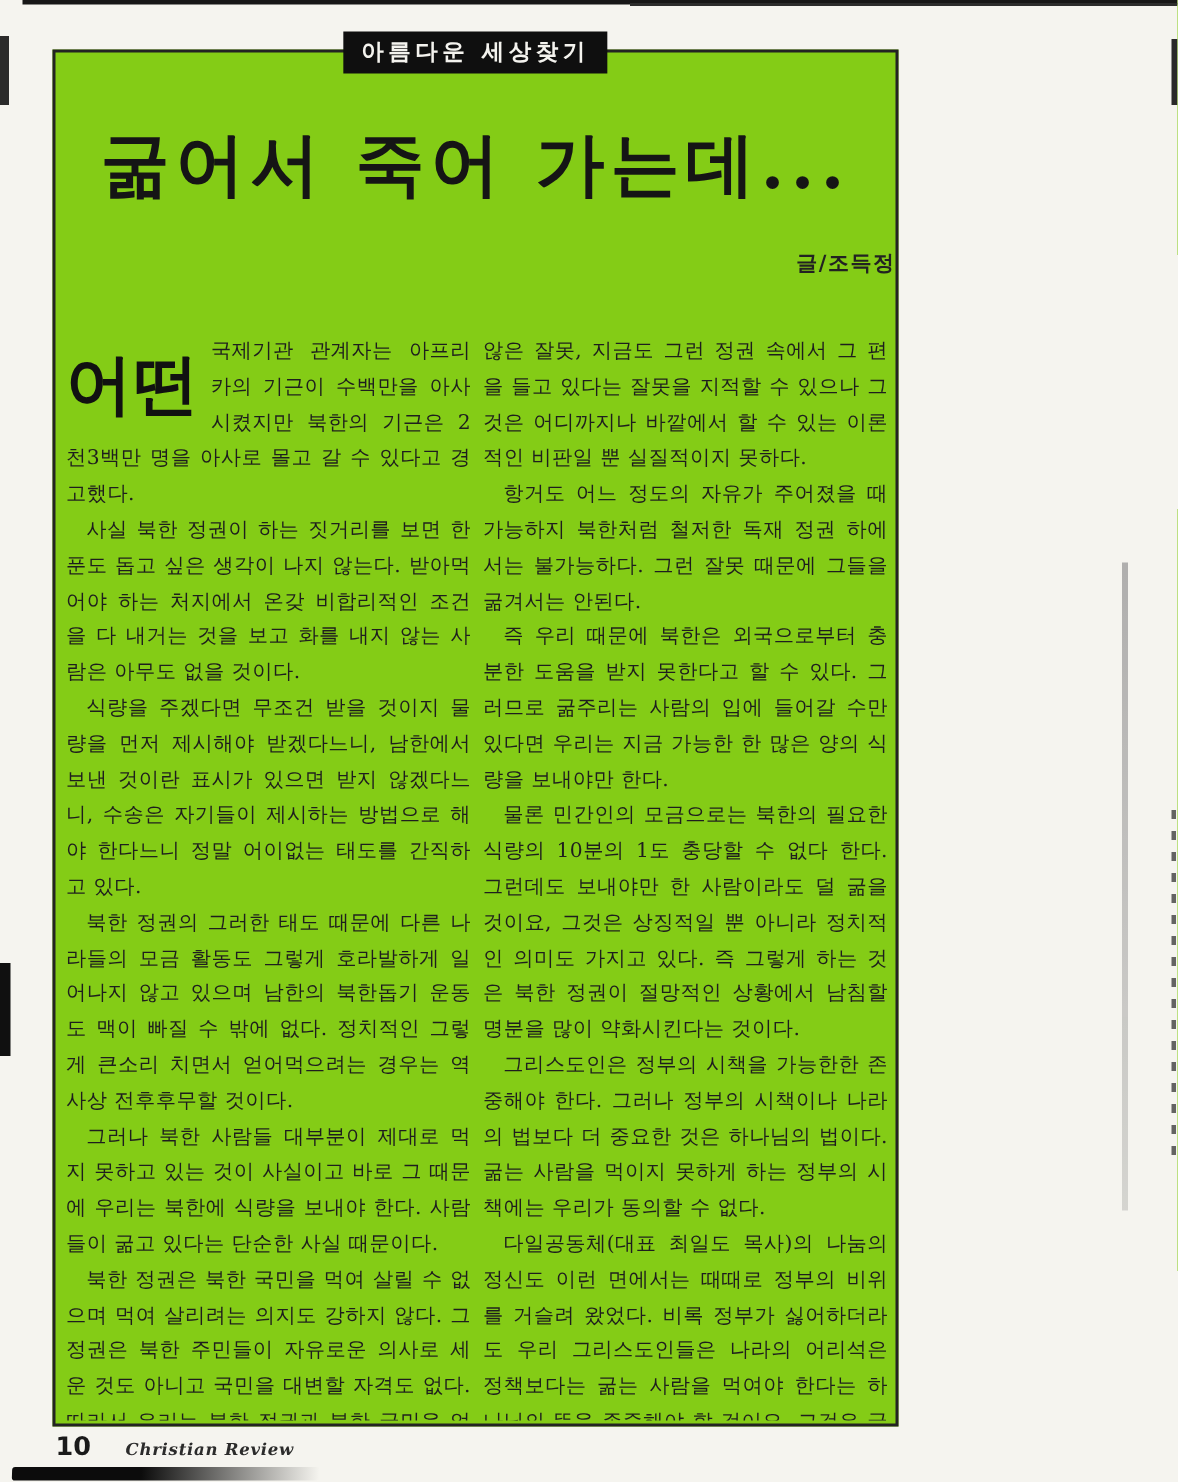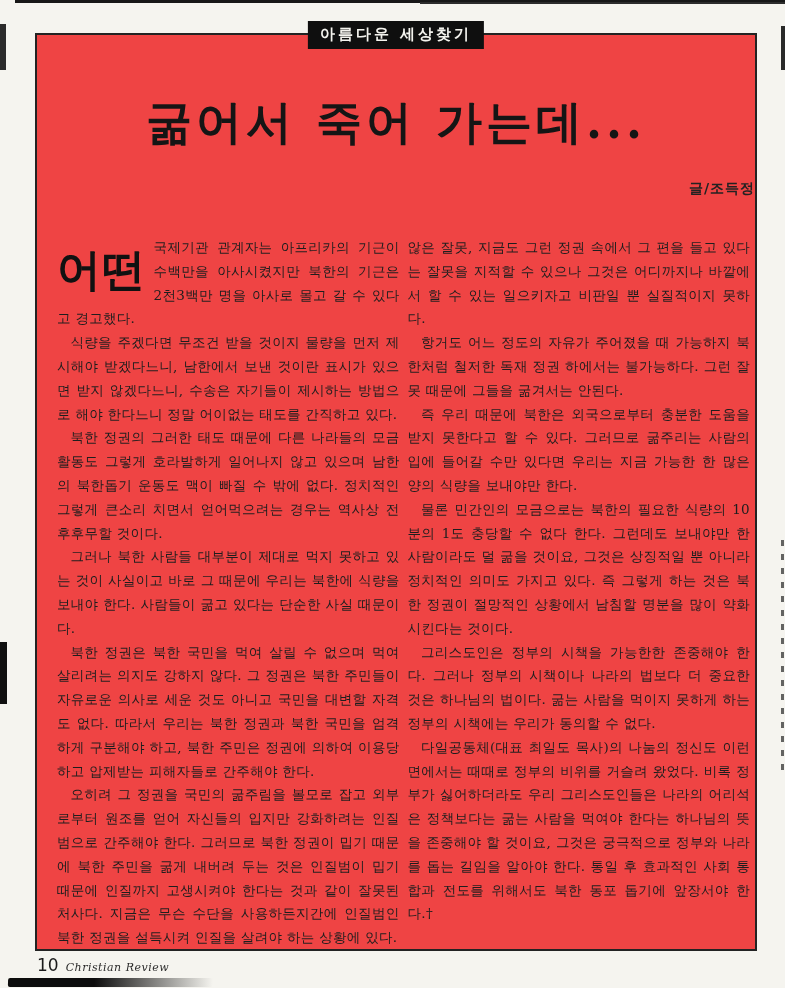--- a/index.html
+++ b/index.html
@@ -16,54 +16,54 @@
   .art-right-top{right:0;top:26px;width:4px;height:44px;background:#2a2a2a;}
   .art-left-bar{left:0;top:642px;width:7px;height:62px;background:#101010;}
   .art-gutter{left:748px;top:375px;width:4px;height:432px;
     background:linear-gradient(180deg,#8a8a8a,#c4c4c0);opacity:.65;filter:blur(.4px);}
   .art-right-dots{right:1px;top:540px;width:3px;height:235px;opacity:.8;
     background:repeating-linear-gradient(180deg,#3f3f3f 0 6px,transparent 6px 14px);}
   .art-bottom-bar{left:8px;bottom:1px;width:205px;height:9px;border-radius:2px;
     background:linear-gradient(90deg,#0c0c0c 0%,#0c0c0c 42%,rgba(12,12,12,0) 100%);
     transform:skewX(-2deg);}
   .frame{
-    position:absolute;left:35px;top:33px;width:722px;height:918px;
-    border:2px solid #232323;background:#ef4444;box-sizing:border-box;
+    position:absolute;left:35px;top:33px;width:564px;height:918px;
+    border:2px solid #232323;background:#84cc16;box-sizing:border-box;
   }
   .tag{
     position:absolute;top:-14px;left:50%;transform:translateX(-50%);
     background:#0f0f0f;color:#f4f3ee;font-size:15px;font-weight:bold;
     letter-spacing:3px;padding:4px 12px 5px;white-space:nowrap;
     font-family:"DejaVu Sans","Liberation Sans",sans-serif;
   }
   .title{
-    margin-top:59px;text-align:center;font-size:46px;font-weight:800;
+    margin-top:46px;text-align:center;font-size:46px;font-weight:800;
     letter-spacing:4px;line-height:56px;color:#151515;
   }
   .byline{
     margin-top:30px;text-align:right;font-size:14px;font-weight:bold;
     letter-spacing:1px;color:#222;
     font-family:"DejaVu Sans","Liberation Sans",sans-serif;
   }
   .columns{
-    display:flex;gap:8px;margin-top:38px;padding:0 5px 0 20px;
+    display:flex;gap:8px;margin-top:38px;padding:0 5px 0 7px;
     height:724px;overflow:hidden;
   }
   .col{flex:1;min-width:0;}
   .col p{
     margin:0;font-size:13.5px;line-height:23.8px;text-align:justify;
     letter-spacing:.3px;color:#1e1e1e;text-indent:1em;
   }
   .col p.first{text-indent:0;}
   .dropcap{
     float:left;font-size:44px;line-height:64px;font-weight:800;
     padding:2px 8px 0 0;color:#111;
   }
   .footer{
-    position:absolute;left:37px;top:955px;display:flex;align-items:baseline;gap:7px;
+    position:absolute;left:37px;top:955px;display:flex;align-items:baseline;gap:23px;font-weight:bold;
   }
   .pageno{font-size:17px;font-family:"DejaVu Sans","Liberation Sans",sans-serif;color:#1a1a1a;}
   .mag{font-size:11px;font-style:italic;color:#2b2b2b;letter-spacing:.5px;}
 </style>
 </head>
 <body>
 
 <div class="scan art-topline"></div>
 <div class="scan art-topline2"></div>
 <div class="scan art-left-top"></div>
@@ -78,30 +78,31 @@
   <div class="tag">아름다운 세상찾기</div>
 
   <div class="title">굶어서 죽어 가는데...</div>
 
   <div class="byline">글/조득정</div>
 
   <div class="columns">
 
     <div class="col">
       <p class="first"><span class="dropcap">어떤</span><span>국제기관 관계자는 아프리카의 기근이 수백만을 아사시켰지만 북한의 기근은 2천3백만 명을 아사로 몰고 갈 수 있다고 경고했다.</span></p>
+      <p>사실 북한 정권이 하는 짓거리를 보면 한 푼도 돕고 싶은 생각이 나지 않는다. 받아먹어야 하는 처지에서 온갖 비합리적인 조건을 다 내거는 것을 보고 화를 내지 않는 사람은 아무도 없을 것이다.</p>
       <p>식량을 주겠다면 무조건 받을 것이지 물량을 먼저 제시해야 받겠다느니, 남한에서 보낸 것이란 표시가 있으면 받지 않겠다느니, 수송은 자기들이 제시하는 방법으로 해야 한다느니 정말 어이없는 태도를 간직하고 있다.</p>
       <p>북한 정권의 그러한 태도 때문에 다른 나라들의 모금 활동도 그렇게 호라발하게 일어나지 않고 있으며 남한의 북한돕기 운동도 맥이 빠질 수 밖에 없다. 정치적인 그렇게 큰소리 치면서 얻어먹으려는 경우는 역사상 전후후무할 것이다.</p>
       <p>그러나 북한 사람들 대부분이 제대로 먹지 못하고 있는 것이 사실이고 바로 그 때문에 우리는 북한에 식량을 보내야 한다. 사람들이 굶고 있다는 단순한 사실 때문이다.</p>
       <p>북한 정권은 북한 국민을 먹여 살릴 수 없으며 먹여 살리려는 의지도 강하지 않다. 그 정권은 북한 주민들이 자유로운 의사로 세운 것도 아니고 국민을 대변할 자격도 없다. 따라서 우리는 북한 정권과 북한 국민을 엄격하게 구분해야 하고, 북한 주민은 정권에 의하여 이용당하고 압제받는 피해자들로 간주해야 한다.</p>
       <p>오히려 그 정권을 국민의 굶주림을 볼모로 잡고 외부로부터 원조를 얻어 자신들의 입지만 강화하려는 인질범으로 간주해야 한다. 그러므로 북한 정권이 밉기 때문에 북한 주민을 굶게 내버려 두는 것은 인질범이 밉기 때문에 인질까지 고생시켜야 한다는 것과 같이 잘못된 처사다. 지금은 무슨 수단을 사용하든지간에 인질범인 북한 정권을 설득시켜 인질을 살려야 하는 상황에 있다.</p>
 
     </div>
 
     <div class="col">
-      <p class="first">않은 잘못, 지금도 그런 정권 속에서 그 편을 들고 있다는 잘못을 지적할 수 있으나 그것은 어디까지나 바깥에서 할 수 있는 일으키자고 비판일 뿐 실질적이지 못하다.</p>
+      <p class="first">않은 잘못, 지금도 그런 정권 속에서 그 편을 들고 있다는 잘못을 지적할 수 있으나 그것은 어디까지나 바깥에서 할 수 있는 이론적인 비판일 뿐 실질적이지 못하다.</p>
       <p>항거도 어느 정도의 자유가 주어졌을 때 가능하지 북한처럼 철저한 독재 정권 하에서는 불가능하다. 그런 잘못 때문에 그들을 굶겨서는 안된다.</p>
       <p>즉 우리 때문에 북한은 외국으로부터 충분한 도움을 받지 못한다고 할 수 있다. 그러므로 굶주리는 사람의 입에 들어갈 수만 있다면 우리는 지금 가능한 한 많은 양의 식량을 보내야만 한다.</p>
       <p>물론 민간인의 모금으로는 북한의 필요한 식량의 10분의 1도 충당할 수 없다 한다. 그런데도 보내야만 한 사람이라도 덜 굶을 것이요, 그것은 상징적일 뿐 아니라 정치적인 의미도 가지고 있다. 즉 그렇게 하는 것은 북한 정권이 절망적인 상황에서 남침할 명분을 많이 약화시킨다는 것이다.</p>
       <p>그리스도인은 정부의 시책을 가능한한 존중해야 한다. 그러나 정부의 시책이나 나라의 법보다 더 중요한 것은 하나님의 법이다. 굶는 사람을 먹이지 못하게 하는 정부의 시책에는 우리가 동의할 수 없다.</p>
       <p>다일공동체(대표 최일도 목사)의 나눔의 정신도 이런 면에서는 때때로 정부의 비위를 거슬려 왔었다. 비록 정부가 싫어하더라도 우리 그리스도인들은 나라의 어리석은 정책보다는 굶는 사람을 먹여야 한다는 하나님의 뜻을 존중해야 할 것이요, 그것은 궁극적으로 정부와 나라를 돕는 길임을 알아야 한다. 통일 후 효과적인 사회 통합과 전도를 위해서도 북한 동포 돕기에 앞장서야 한다.†</p>
 
     </div>
 
   </div>
 </div>

